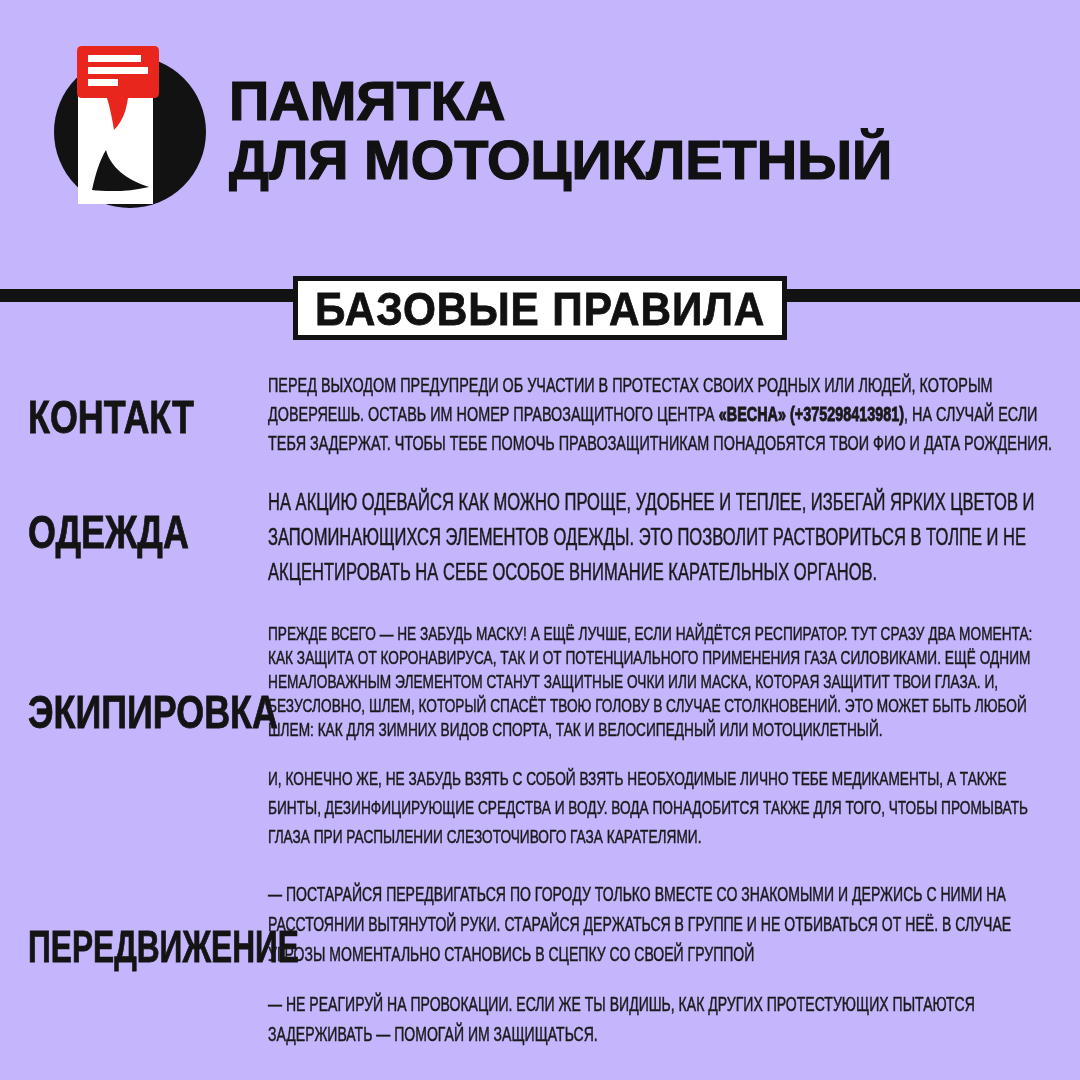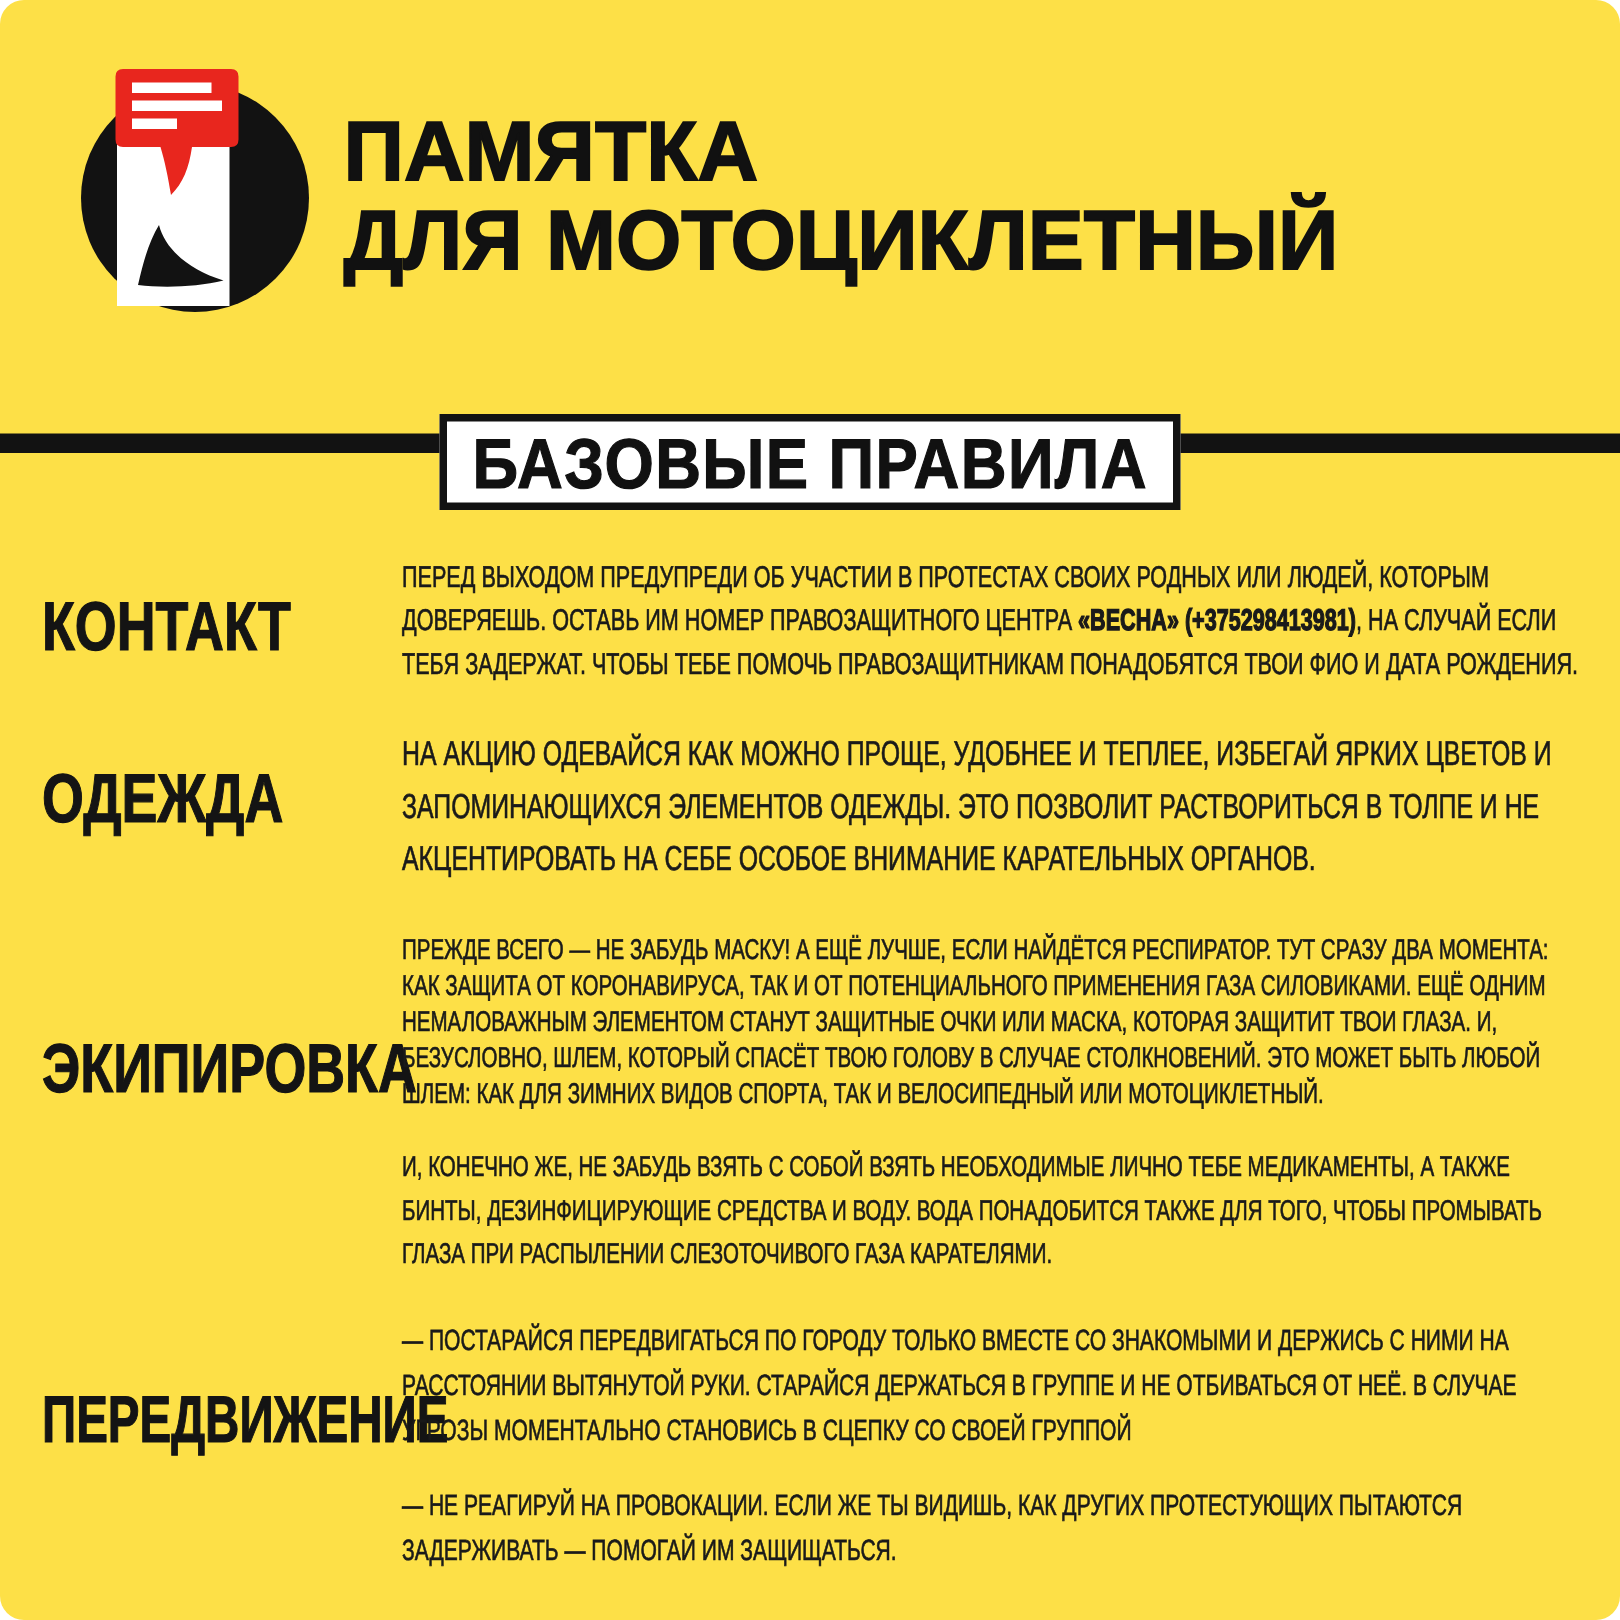--- a/index.html
+++ b/index.html
@@ -1,21 +1,20 @@
 <!DOCTYPE html>
 <html><head>
 <meta charset="utf-8">
 <style>
   * { margin:0; padding:0; box-sizing:border-box; }
   html,body { background:#ffffff; }
   .page {
-    position:relative; width:1080px; height:1080px; background:#fde047;
+    position:relative; width:1080px; height:1080px; background:#c4b5fd;
     overflow:hidden; color:#161616;
     font-family:"Liberation Sans","DejaVu Sans",sans-serif;
-    border-radius:16px;
   }
 
   
   .logo { position:absolute; left:46px; top:44px; width:172px; height:172px; }
 
   
   .title {
     position:absolute; left:229px; top:71px;
     font-size:56px; line-height:59px; font-weight:700;
     letter-spacing:0px; white-space:nowrap; color:#111111;

